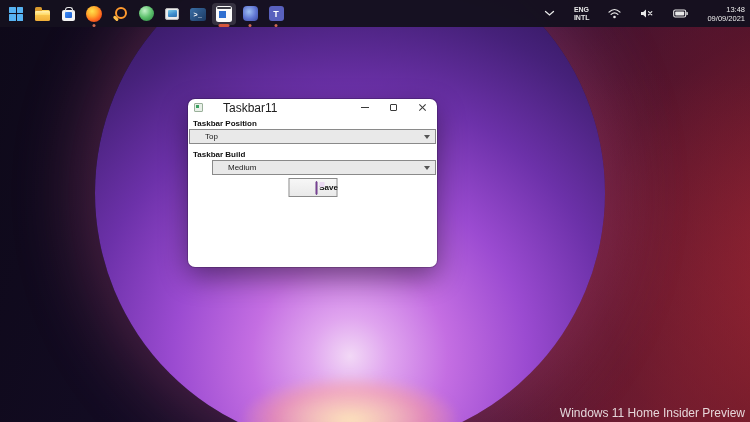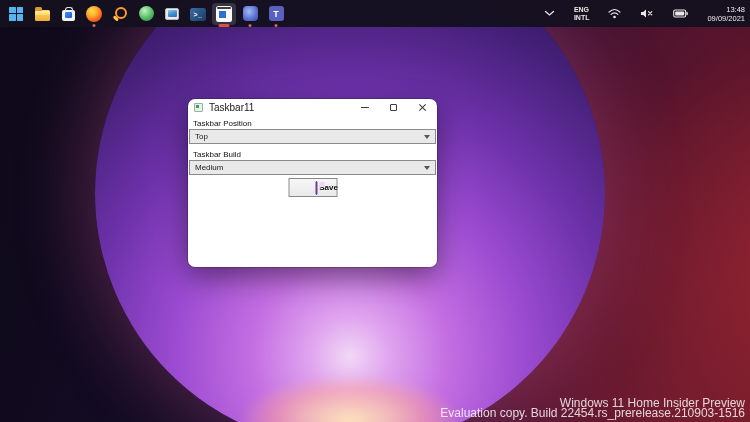--- a/index.html
+++ b/index.html
@@ -105,40 +105,40 @@
   
   .win {
     position:absolute; left:188px; top:99px; width:249px; height:168px;
     background:#ffffff; border-radius:7px; z-index:40;
     box-shadow:0 10px 28px rgba(0,0,0,0.45), 0 0 0 1px rgba(0,0,0,0.18);
     overflow:hidden;
   }
   .win-titlebar { position:relative; height:17px; display:flex; align-items:center; padding-left:6px; }
   .win-appicon { position:relative; width:9px; height:9px; background:#e8f0e8; border:1px solid #9ab09a; border-radius:1px; }
   .win-appicon::after { content:""; position:absolute; top:1px; left:1px; width:3px; height:3px; background:#3aa060; }
-  .win-title { font-size:10px; color:#202020; margin-left:6px; }
+  .win-title { font-size:12px; color:#202020; margin-left:20px; }
   .win-controls { position:absolute; right:0; top:0; height:17px; display:flex; }
   .win-ctl { width:29px; height:17px; display:flex; align-items:center; justify-content:center; }
   .glyph-min { width:8px; height:1px; background:#3a3a3a; }
   .glyph-max { width:7px; height:7px; border:1px solid #3a3a3a; border-radius:1px; }
   .glyph-close { position:relative; width:9px; height:9px; }
   .glyph-close::before, .glyph-close::after { content:""; position:absolute; top:4px; left:0; width:9px; height:1.1px; background:#3a3a3a; }
   .glyph-close::before { transform:rotate(45deg); }
   .glyph-close::after  { transform:rotate(-45deg); }
 
-  .win-label { position:absolute; left:5px; font-size:8px; font-weight:normal; color:#101010; }
+  .win-label { position:absolute; left:5px; font-size:8px; font-weight:bold; color:#101010; }
   .label-pos { top:20px; }
   .label-size { top:51px; }
   .combo {
     position:absolute; left:1px; right:1px; height:15px;
     background:#e9e9e9; border:1px solid #8a8a8a;
-    display:flex; align-items:center; padding:0 5px; font-size:8px; color:#1a1a1a;
+    display:flex; align-items:center; padding:0 15px; font-size:8px; color:#1a1a1a;
   }
   .combo-pos { top:30px; }
-  .combo-size { top:61px; }
+  .combo-size { top:61px;margin-left:23px; }
   .combo-arrow { position:absolute; right:5px; top:50%; margin-top:-2px;
     border-left:3px solid transparent; border-right:3px solid transparent; border-top:4px solid #555; }
 
   .save-btn {
     position:absolute; top:79px; left:50%; transform:translateX(-50%);
     width:49px; height:19px; background:linear-gradient(#f7f7f7,#e9e9e9);
     border:1px solid #8a8a8a; display:flex; align-items:center; justify-content:center; gap:2px;padding-left:28px;
   }
   .floppy { position:relative; width:12px; height:14px; background:#9e58bf; border:1px solid #6a3a85; border-radius:1px; }
   .floppy::before { content:""; position:absolute; top:0; left:3px; width:5px; height:5px; background:#ead9f2; }
@@ -279,16 +279,15 @@
     </div>
 
     <div class="save-btn">
       <div class="floppy"></div>
       <div class="save-text">Save</div>
     </div>
   </div>
 
   <div class="watermark">
     <div>Windows 11 Home Insider Preview</div>
-    <div>Evaluation copy. Build 22454.rs_prerelease.210903-1516</div>
   </div>
 
 </div>
 
 </body></html>

